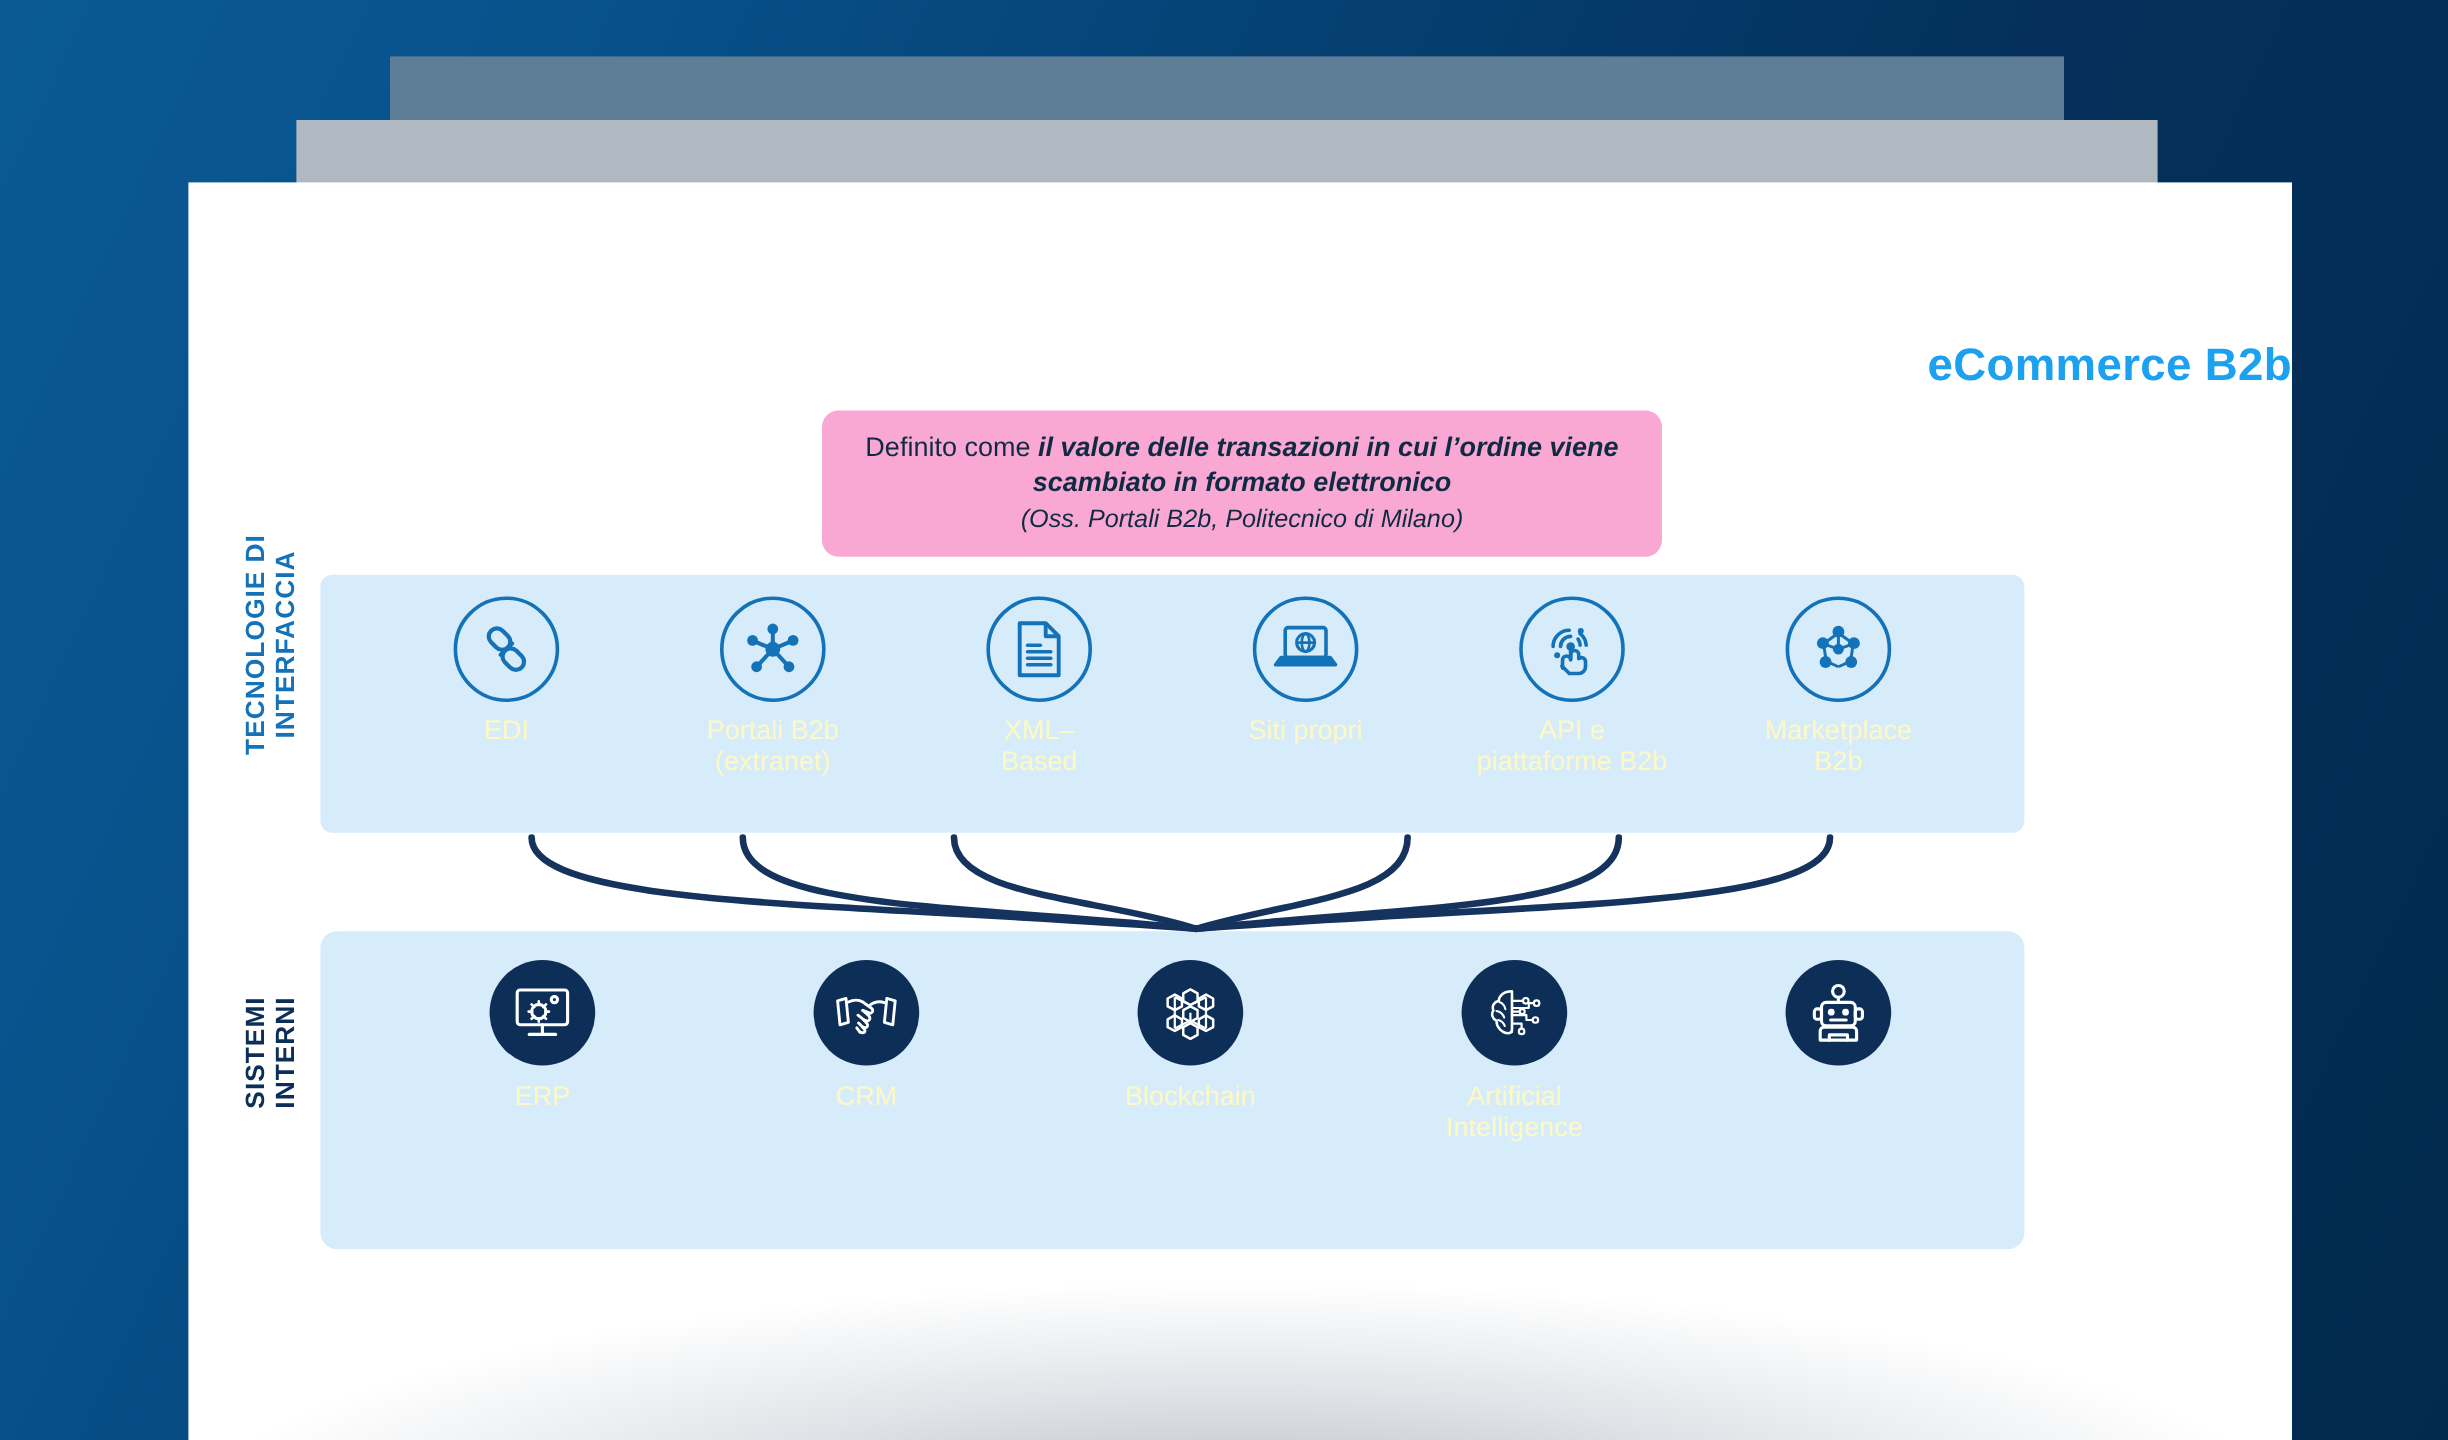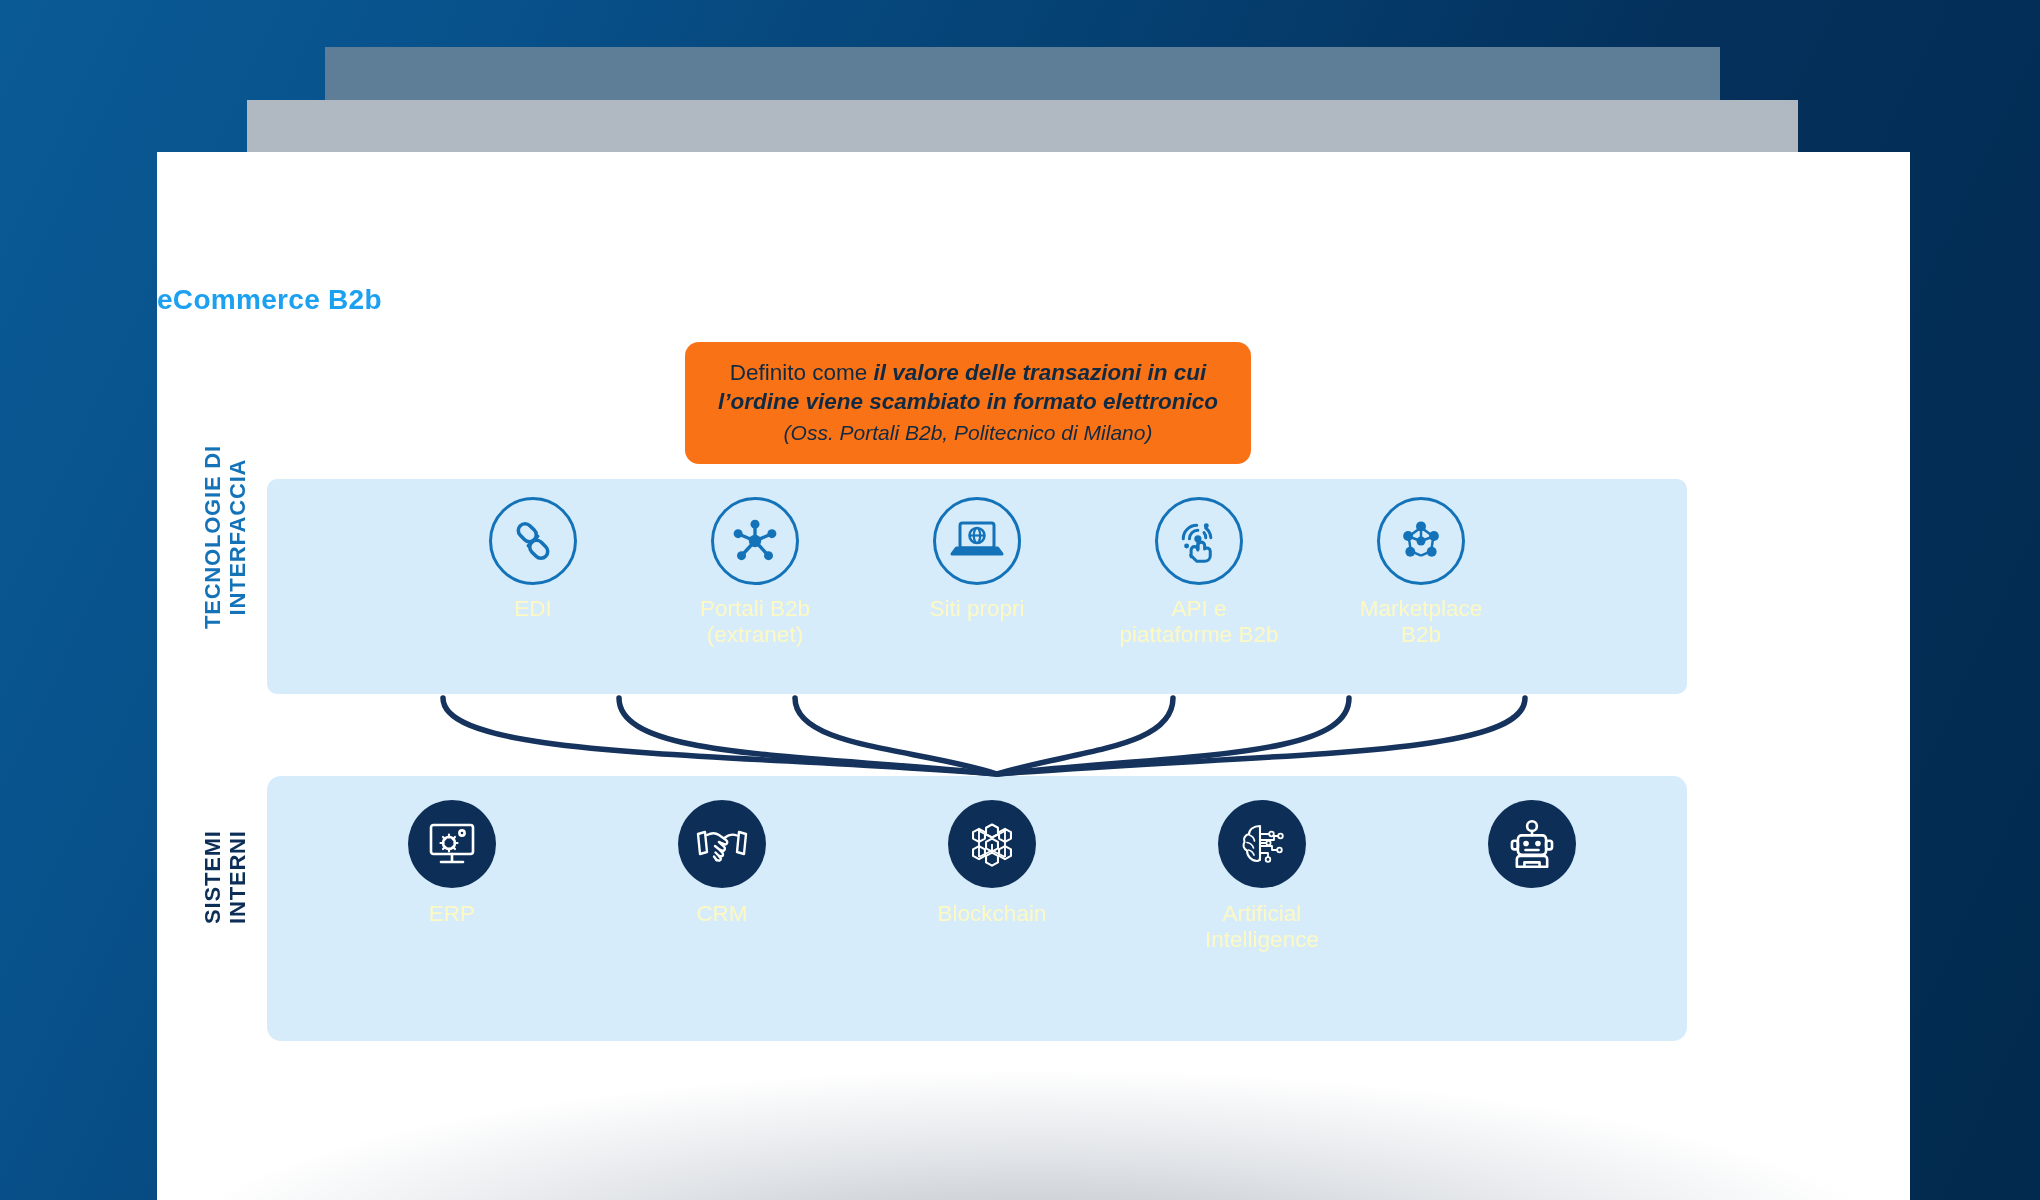--- a/index.html
+++ b/index.html
@@ -42,32 +42,32 @@
   
   #diagram {
     position: absolute;
     left: 157px; top: 152px; width: 1753px; height: 1048px;
   }
 
   
   #ecommerce-title {
     position: absolute;
     left: 0; top: 132px; width: 1753px;
-    text-align: left;
-    font-size: 28px;
+    text-align: right;
+    font-size: 38px;
     font-weight: bold;
     color: #1ca0f0;
     letter-spacing: .3px;
   }
 
   
   #definition-box {
     position: absolute;
-    left: 528px; top: 190px; width: 566px;
-    background: #f97316;
+    left: 528px; top: 190px; width: 700px;
+    background: #f9a8d4;
     border-radius: 14px;
     padding: 16px 22px 18px;
     text-align: center;
     color: #102a43;
     font-size: 22.5px;
     line-height: 1.30;
   }
   #definition-box .lead { font-weight: 400; }
   #definition-box .emph {
     font-weight: bold;
@@ -244,20 +244,36 @@
           <circle cx="9" cy="17.5" r="4" fill="#1473b8" stroke="none"></circle>
           <circle cx="39" cy="17.5" r="4" fill="#1473b8" stroke="none"></circle>
           <circle cx="12" cy="37" r="4" fill="#1473b8" stroke="none"></circle>
           <circle cx="36" cy="37" r="4" fill="#1473b8" stroke="none"></circle>
         </svg>
       </div>
       <div class="item-label">Portali B2b
 (extranet)</div>
     </div>
 
+    <div class="item">
+      <div class="icon-circle outline">
+        <svg width="46" height="52" viewBox="0 0 40 48" fill="none" stroke="#1473b8" stroke-width="3" stroke-linejoin="round">
+          <path d="M5 4 H25 L35 14 V44 H5 Z"></path>
+          <path d="M25 4 V14 H35"></path>
+          <g stroke-width="2.6" stroke-linecap="round">
+            <line x1="11" y1="21" x2="21" y2="21"></line>
+            <line x1="11" y1="26" x2="29" y2="26"></line>
+            <line x1="11" y1="31" x2="29" y2="31"></line>
+            <line x1="11" y1="36" x2="29" y2="36"></line>
+          </g>
+        </svg>
+      </div>
+      <div class="item-label">XML–
+Based</div>
+    </div>
 
     <div class="item">
       <div class="icon-circle outline">
         <svg width="56" height="48" viewBox="0 0 56 46" fill="none" stroke="#1473b8" stroke-width="3" stroke-linejoin="round">
           <rect x="11" y="5" width="34" height="25" rx="2.5"></rect>
           <path d="M3 36 H53 L48.5 30 H7.5 Z" fill="#1473b8" stroke="#1473b8"></path>
           <circle cx="28" cy="17.5" r="7.5" stroke-width="2.6"></circle>
           <ellipse cx="28" cy="17.5" rx="3.2" ry="7.5" stroke-width="2.2"></ellipse>
           <line x1="20.5" y1="17.5" x2="35.5" y2="17.5" stroke-width="2.2"></line>
         </svg>

